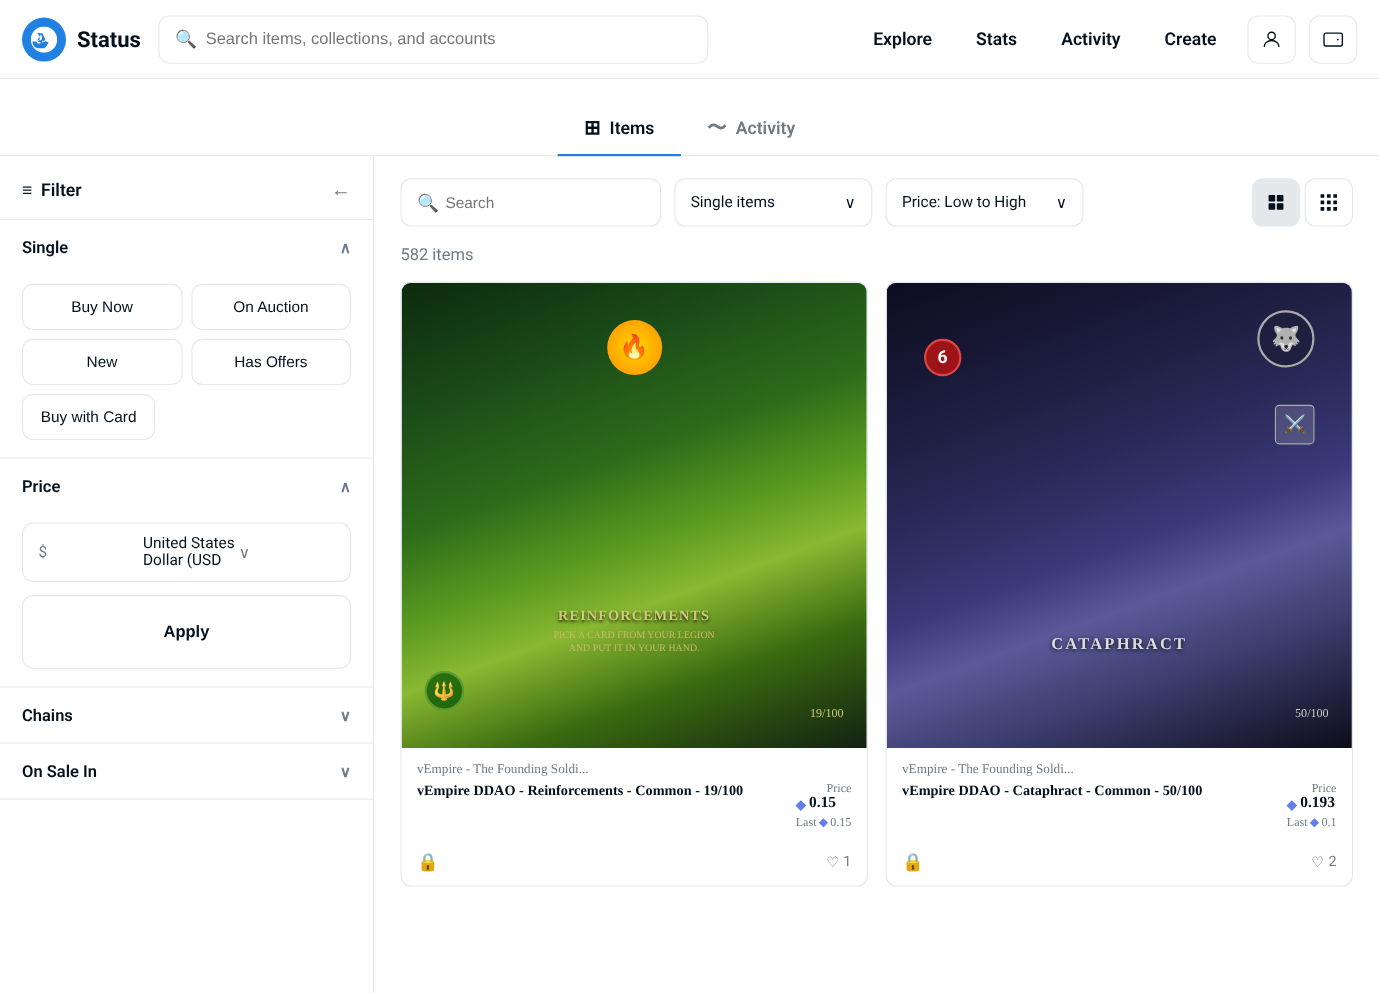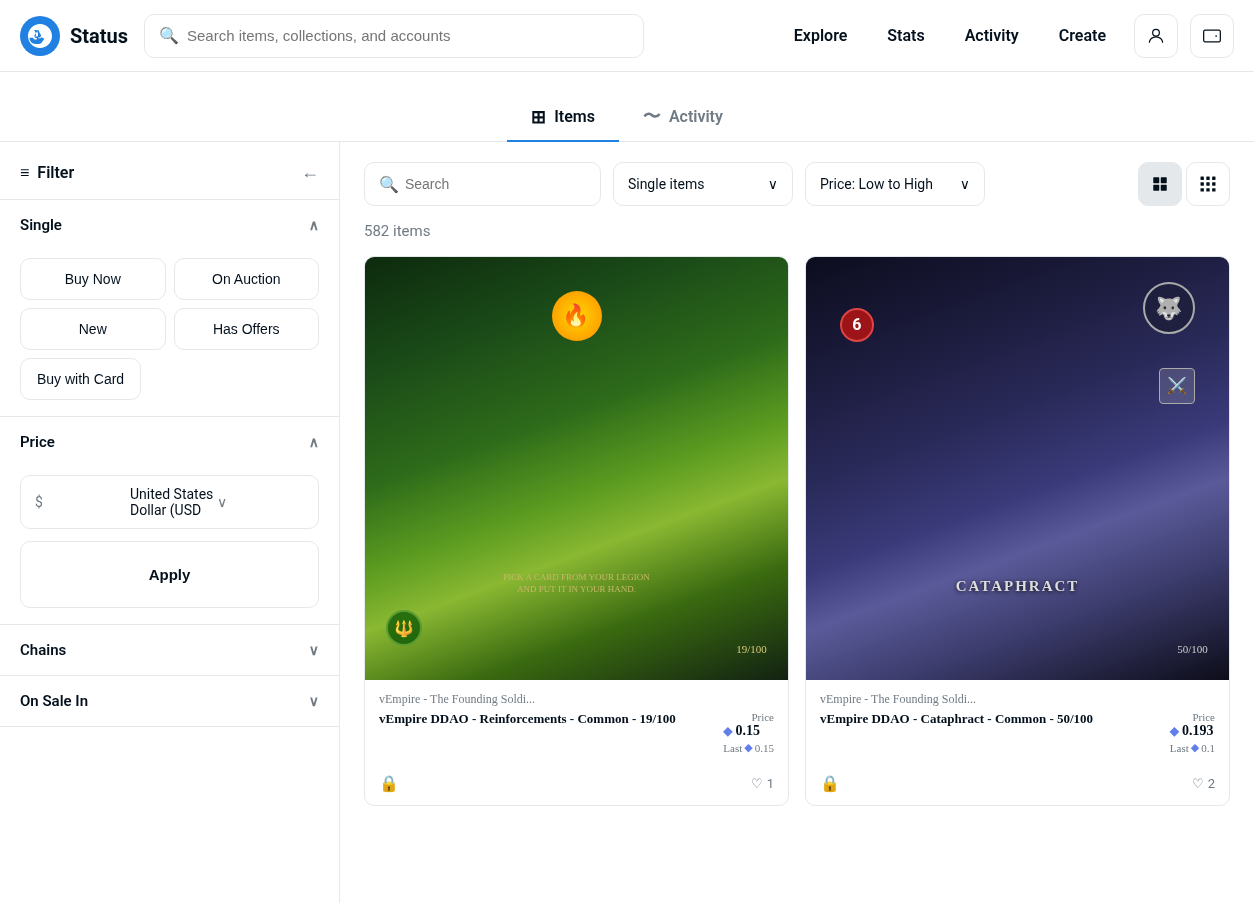--- a/index.html
+++ b/index.html
@@ -290,20 +290,21 @@
     <div class="items-count">582 items</div>
 
     <div class="nft-grid">
 
       <div class="nft-card">
         <div class="nft-img-container">
           <div style="width:100%;aspect-ratio:1;position:relative;overflow:hidden;background:linear-gradient(160deg,#0d2a0d 0%,#1a4a18 20%,#2e6b1a 40%,#5c9c20 55%,#8ab832 65%,#3a6a10 80%,#122212 100%);">
 
             <div style="position:absolute;top:8%;left:50%;transform:translateX(-50%);width:50px;height:50px;border-radius:50%;background:radial-gradient(circle,#ffd700,#ff8c00);display:flex;align-items:center;justify-content:center;font-size:22px;">🔥</div>
             <div style="position:absolute;bottom:20%;left:5%;right:5%;text-align:center;">
+              <div style="color:#d4c97a;font-size:13px;font-weight:bold;font-family:serif;letter-spacing:1px;text-shadow:0 1px 3px rgba(0,0,0,0.8);">REINFORCEMENTS</div>
               <div style="color:#c8b86a;font-size:9px;font-family:serif;margin-top:4px;line-height:1.3;">PICK A CARD FROM YOUR LEGION<br>AND PUT IT IN YOUR HAND.</div>
             </div>
             <div style="position:absolute;bottom:6%;right:5%;color:#d4c97a;font-size:11px;font-family:serif;">19/100</div>
             <div style="position:absolute;bottom:8%;left:5%;width:36px;height:36px;border-radius:50%;background:rgba(0,80,0,0.7);border:2px solid #5a9a30;display:flex;align-items:center;justify-content:center;font-size:16px;">🔱</div>
           </div>
         </div>
         <div class="nft-info">
           <div class="nft-collection">vEmpire - The Founding Soldi...</div>
           <div class="nft-name-price">
             <div class="nft-name">vEmpire DDAO - Reinforcements - Common - 19/100</div>

